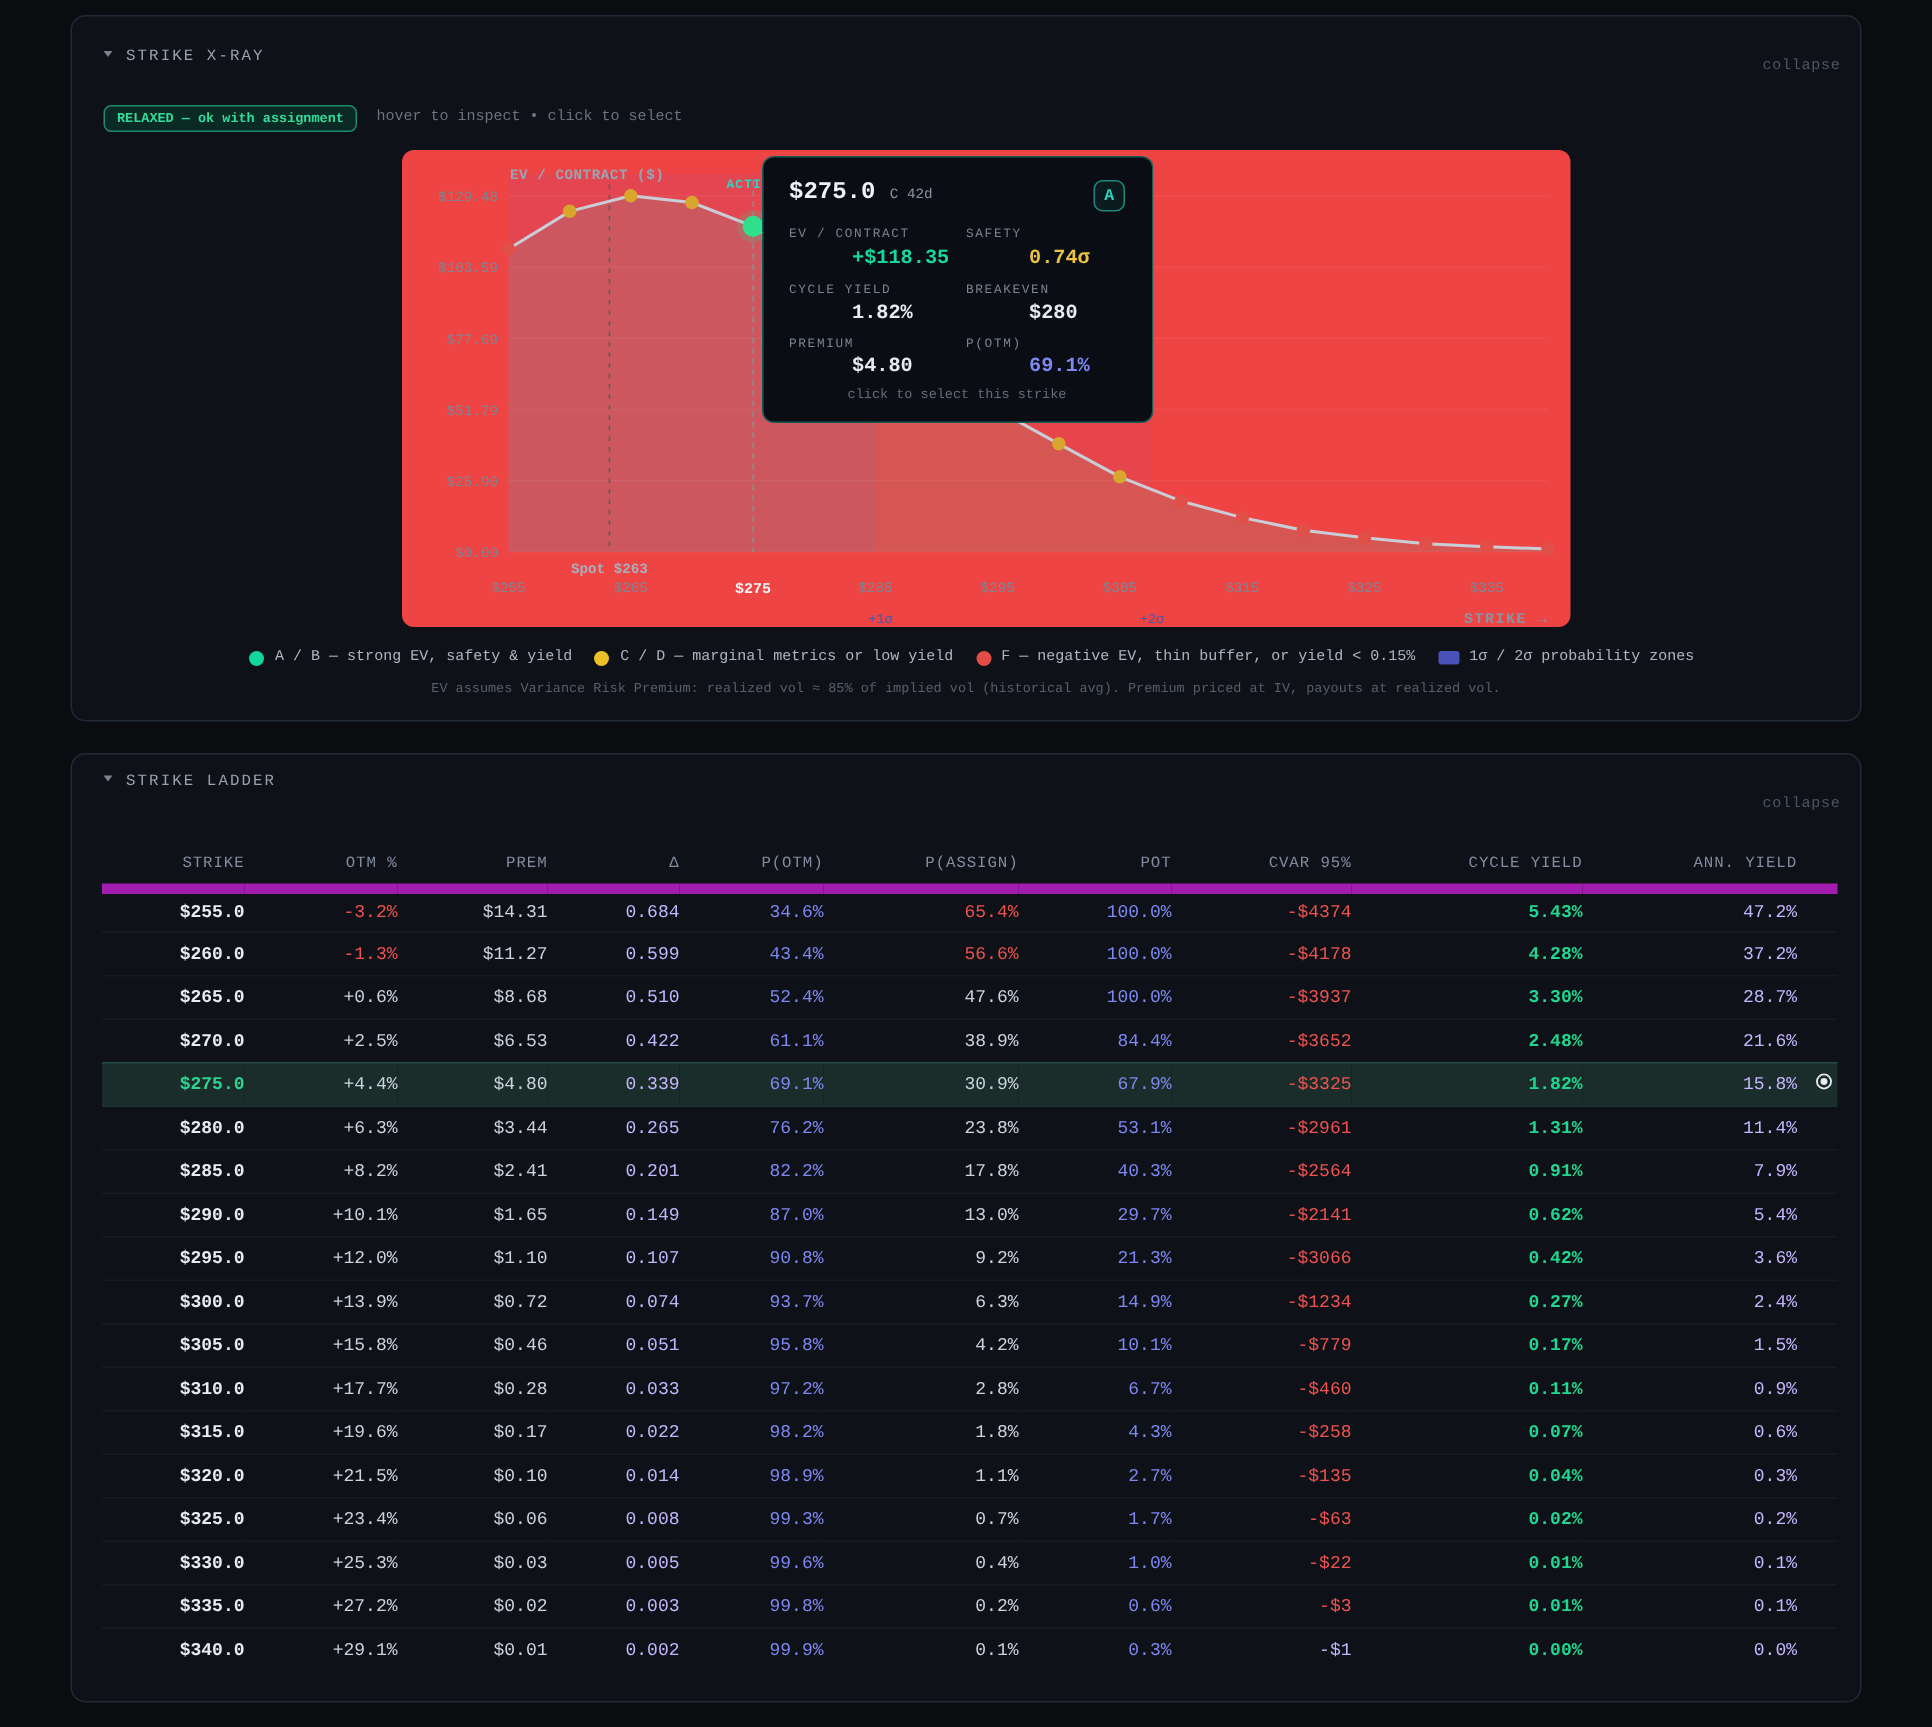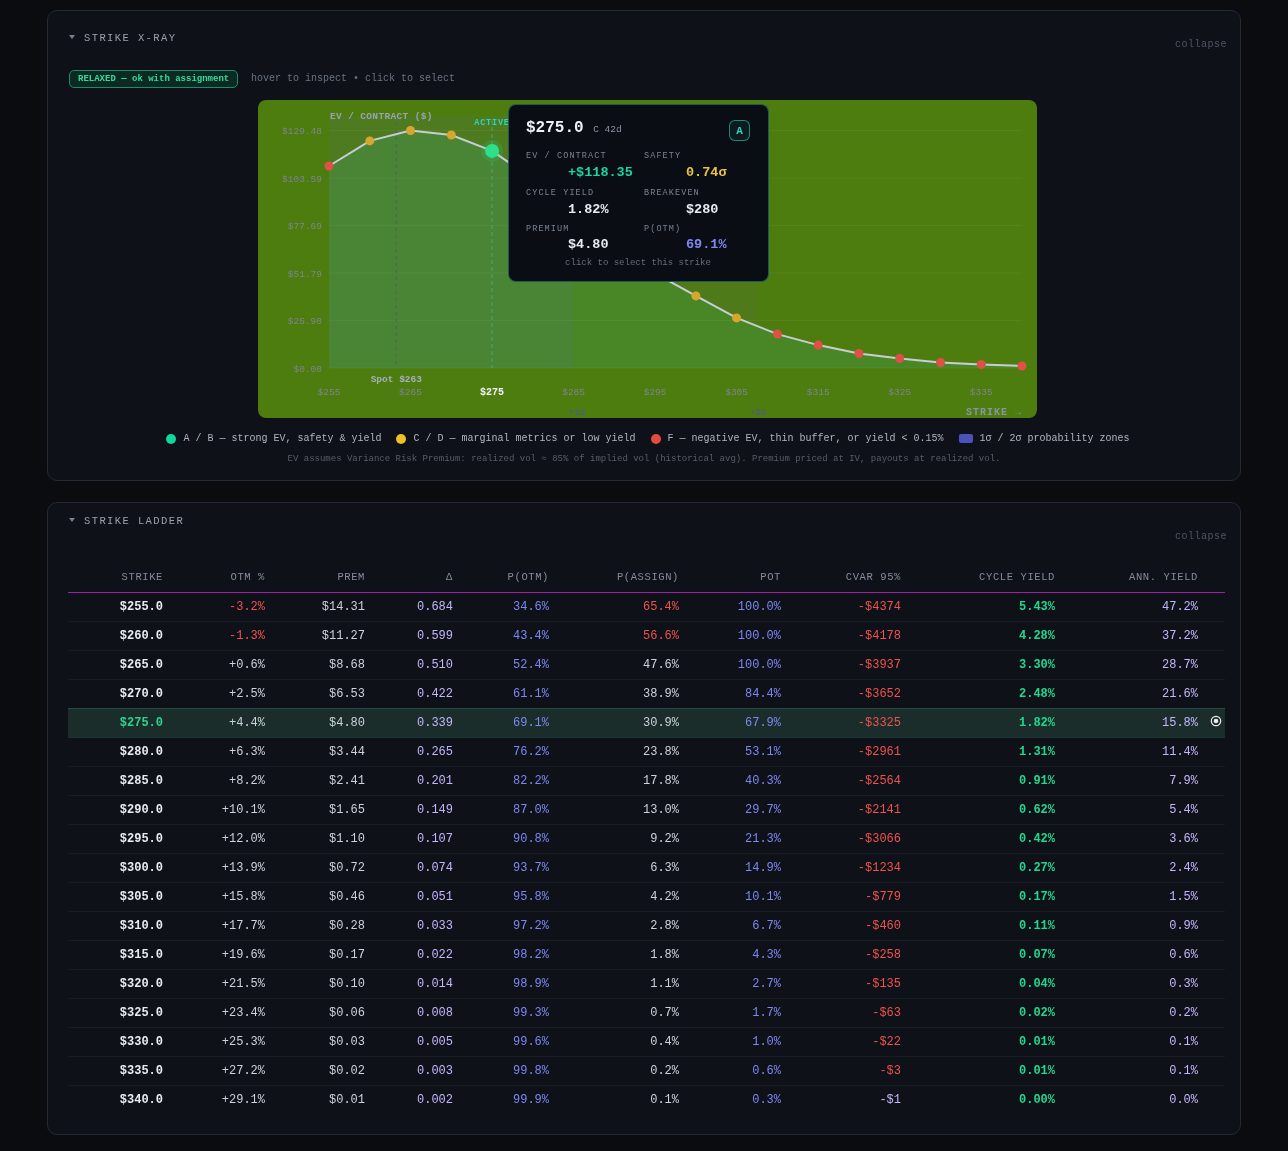--- a/index.html
+++ b/index.html
@@ -5,21 +5,21 @@
   * { margin:0; padding:0; box-sizing:border-box; }
   html,body { background:#0a0c10; }
   body { width:1288px; height:1151px; font-family:"Liberation Mono", monospace; overflow:hidden; }
   .root { position:relative; width:1288px; height:1151px; }
   .panel { position:absolute; left:47px; width:1194px; background:#0e1117; border:1px solid #232a37; border-radius:10px; }
   .ptitle { position:absolute; left:21px; font-size:10.5px; letter-spacing:1.4px; color:#99a1af; }
   .tri { display:inline-block; width:0; height:0; border-left:3.5px solid transparent; border-right:3.5px solid transparent; border-top:4.5px solid #7a828f; margin-right:9px; vertical-align:2px; }
   .collapse { position:absolute; right:13px; font-size:10px; color:#4e5664; letter-spacing:0.5px; }
   .badge { position:absolute; left:21px; top:59px; height:18px; line-height:17px; padding:0 8px; border:1px solid #1f8a6d; border-radius:5px; background:#0b2a23; color:#34dc9b; font-size:9px; font-weight:bold; }
   .hovertxt { position:absolute; left:203px; top:62px; font-size:10px; color:#6b7381; }
-  .chartbox { position:absolute; left:210px; top:89px; width:779px; height:318px; background:#4d7c0f; border-radius:8px;text-align:center; }
+  .chartbox { position:absolute; left:220px; top:89px; width:779px; height:318px; background:#ef4444; border-radius:8px;text-align:center; }
   .legend { position:absolute; top:422px; left:4px; width:1192px; display:flex; justify-content:center; align-items:center; gap:15px; font-size:10px; color:#aeb6c2; }
   .legend .it { display:flex; align-items:center; gap:7px; white-space:nowrap; }
   .ldot { width:10px; height:10px; border-radius:50%; }
   .lsq { width:14px; height:9px; border-radius:2px; background:#4a51b8; }
   .fnote { position:absolute; top:443px; left:0; width:1192px; text-align:center; font-size:9px; color:#565e6b; }
 
   
   .tip { position:absolute; left:508px; top:104px; width:261px; height:178px; background:#0a0d13; border:1px solid rgba(45,212,191,0.4); border-radius:8px; z-index:5; }
   .tip .title { position:absolute; left:17px; top:14px; font-size:16px; font-weight:bold; color:#eef1f6; }
   .tip .sub { font-size:9.5px; font-weight:normal; color:#8b93a3; }
@@ -27,21 +27,21 @@
   .tip .lab { position:absolute; font-size:8.5px; letter-spacing:1.1px; color:#7a8392; }
   .tip .val { position:absolute; font-size:13.5px; font-weight:bold; color:#e8ecf2;margin-left:42px; }
   .tip .foot { position:absolute; left:0; top:153px; width:258px; text-align:center; font-size:9px; color:#646d7a; }
 
   
   table { border-collapse:collapse; table-layout:fixed; }
   th { font-size:10.5px; font-weight:normal; color:#838ca0; letter-spacing:0.6px; }
   td { font-size:12px; color:#ccd3dd; }
   th,td { text-align:right; padding:0; white-space:nowrap; height:29px; }
   tbody tr { border-top:1px solid #161b24; }
-  thead tr { border-bottom:1px solid #a21caf; }
+  thead tr { border-bottom:7px solid #a21caf; }
   td.strike { color:#e8ecf2; font-weight:bold; }
   td.neg { color:#ef5350;text-align:right; }
   td.dim { color:#c4b5fd; }
   td.ind { color:#7d88f2; }
   td.grn { color:#21d78f; font-weight:bold; }
   tr.active { background:#1a2d2a; border-top:1px solid rgba(94,234,212,0.16); border-bottom:1px solid rgba(94,234,212,0.16); }
   tr.active td.strike { color:#2dd490; }
 </style>
 </head>
 <body>

